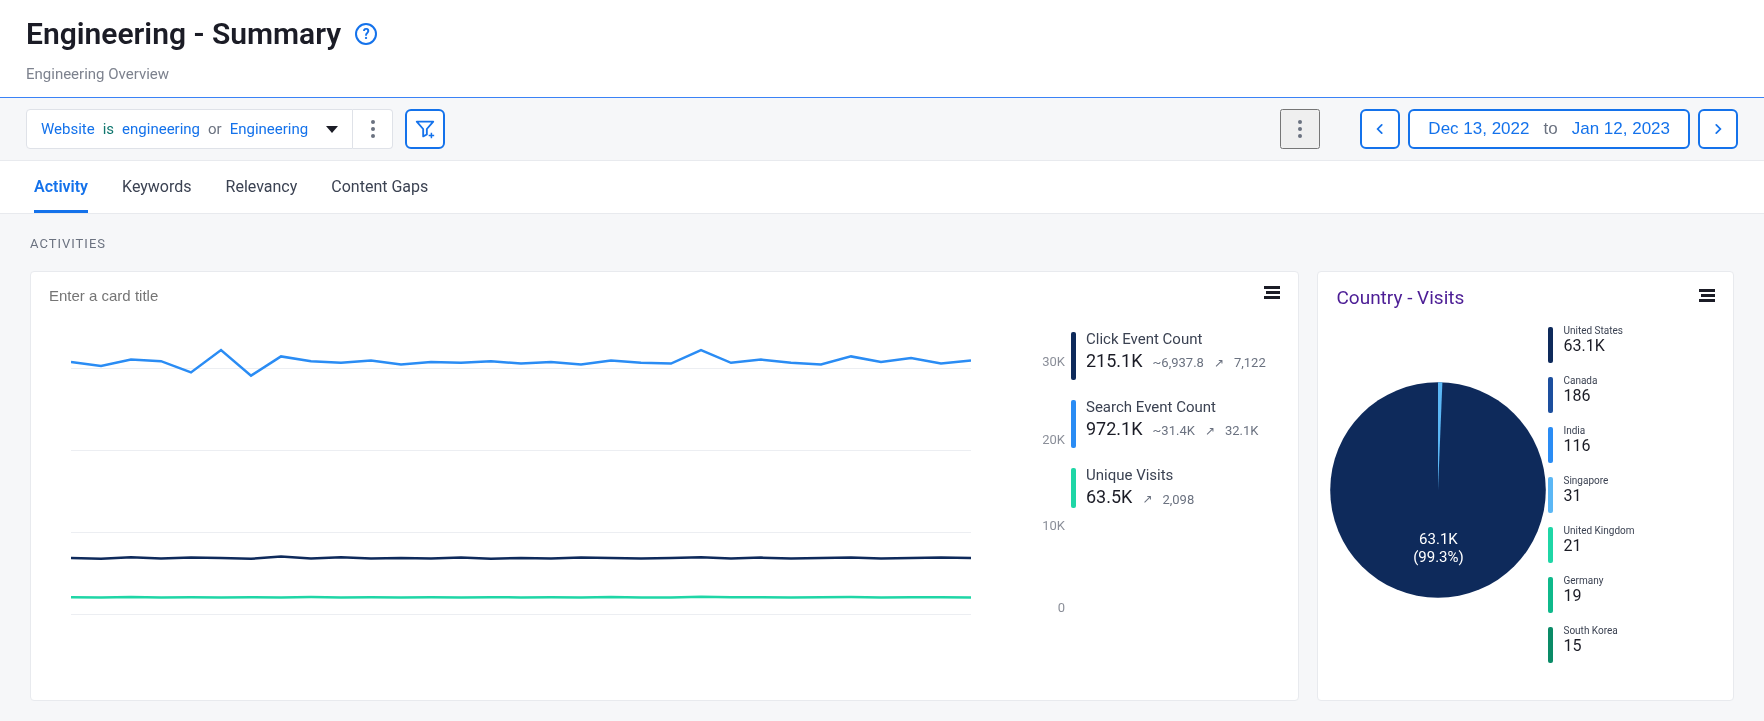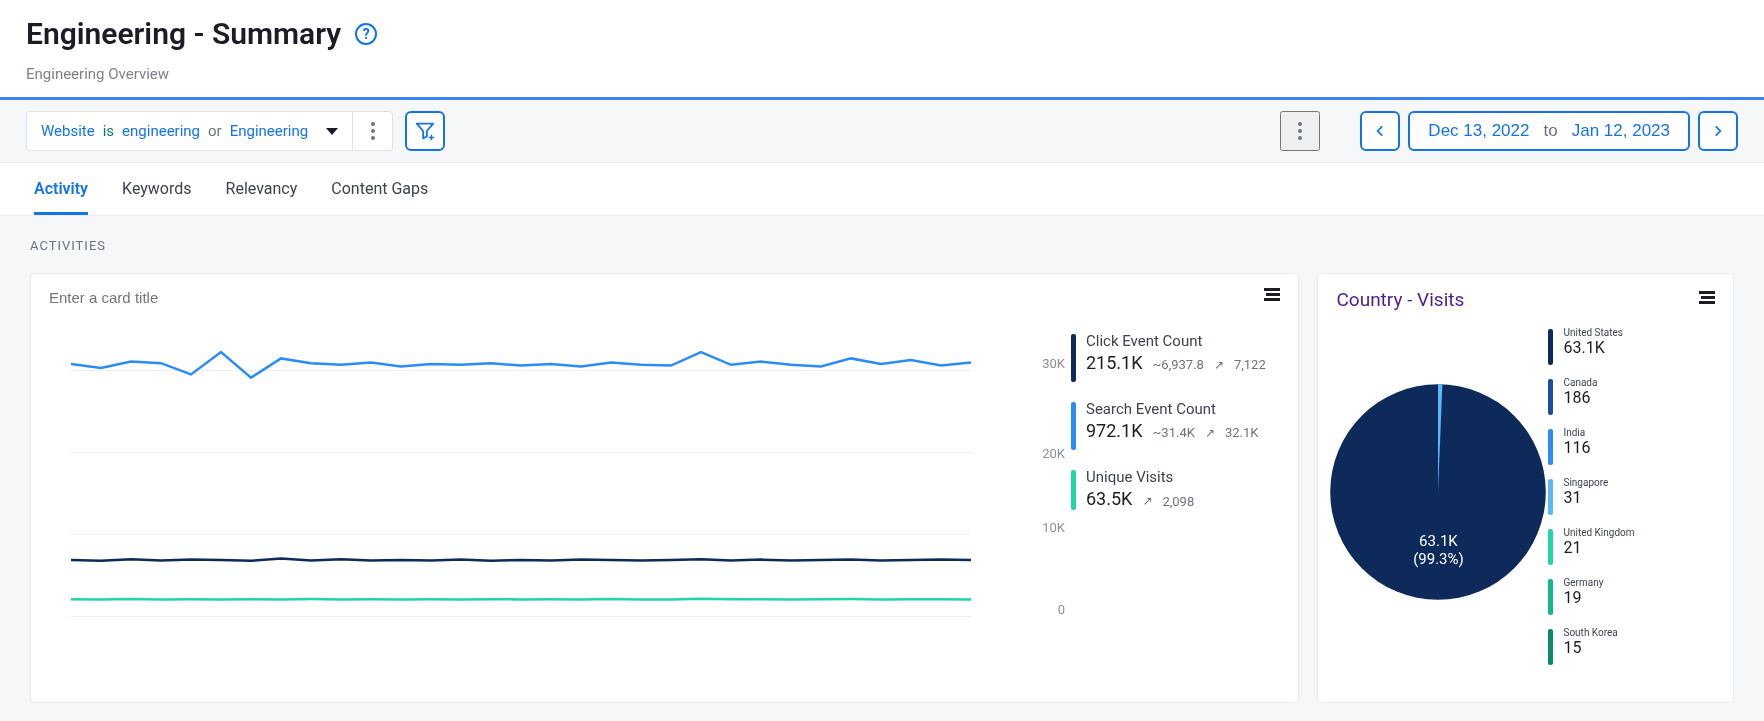--- a/index.html
+++ b/index.html
@@ -2,21 +2,21 @@
 <html><head>
 <meta charset="utf-8">
 <style>
 * { margin: 0; padding: 0; box-sizing: border-box; }
 body { font-family: -apple-system, BlinkMacSystemFont, "Segoe UI", Roboto, sans-serif; background: #fff; color: #1b1c26; width: 1764px; }
 .header-area { padding: 16px 26px 14px; }
 .page-title-row { display: flex; align-items: center; gap: 14px; }
 .page-title { font-size: 30px; font-weight: 600; color: #1b1c26; }
 .help-icon-wrap { width: 22px; height: 22px; border: 2px solid #1472eb; border-radius: 50%; display: flex; align-items: center; justify-content: center; color: #1472eb; font-size: 14px; font-weight: 700; }
 .subtitle { font-size: 15px; color: #7d828e; margin-top: 14px; }
-.toolbar { display: flex; align-items: center; padding: 11px 26px; background: #f6f7f9; border-top: 3px solid #3b82f6; border-bottom: 1px solid #e8eaee; }
+.toolbar { display: flex; align-items: center; padding: 11px 26px; background: #f6f7f9; border-top: 1px solid #3b82f6; border-bottom: 1px solid #e8eaee; }
 .filter-chip { display: flex; align-items: center; background: #fff; border: 1px solid #dfe2e8; border-radius: 4px; height: 40px; padding: 0 14px; gap: 8px; font-size: 15px; }
 .filter-chip .token-key { color: #1472eb; }
 .filter-chip .token-op { color: #0f766e; }
 .filter-chip .token-val { color: #1472eb; }
 .filter-chip .or { color: #6b7280; }
 .caret-down { width: 0; height: 0; border-left: 6px solid transparent; border-right: 6px solid transparent; border-top: 7px solid #1b1c26; margin-left: 10px; }
 .chip-more { width: 40px; height: 40px; border: 1px solid #dfe2e8; border-left: 0; background: #fff; border-radius: 0 4px 4px 0; display: flex; align-items: center; justify-content: center; cursor: pointer; }
 .filter-chip-wrap { display: flex; }
 .filter-chip { border-radius: 4px 0 0 4px; }
 .dots-v { display: flex; flex-direction: column; gap: 3px; }
@@ -157,21 +157,21 @@
           </span>
       </div>
       <div class="chart1-body">
         <div class="plot-area">
           <div class="grid-line" style="top:48px"></div>
           <div class="grid-line" style="top:130px"></div>
           <div class="grid-line" style="top:212px"></div>
           <div class="grid-line" style="top:294px"></div>
           <div class="y-ticks" id="yticks">
               <div class="y-tick" style="top: 34px;">30K</div>
-              <div class="y-tick" style="top: 124px;">20K</div>
+              <div class="y-tick" style="top: 112px;">20K</div>
               <div class="y-tick" style="top: 198px;">10K</div>
               <div class="y-tick" style="top: 280px;">0</div>
             </div>
           <svg class="line-svg" width="900" height="300" id="linesvg">
               <path d="M0.0 28.0 L30.0 32.0 L60.0 25.6 L90.0 27.2 L120.0 38.4 L150.0 16.0 L180.0 41.6 L210.0 22.4 L240.0 27.2 L270.0 28.8 L300.0 26.4 L330.0 30.4 L360.0 28.0 L390.0 28.8 L420.0 27.2 L450.0 29.6 L480.0 28.0 L510.0 30.4 L540.0 26.4 L570.0 28.8 L600.0 29.6 L630.0 16.0 L660.0 28.8 L690.0 25.6 L720.0 28.8 L750.0 30.4 L780.0 22.4 L810.0 28.0 L840.0 24.0 L870.0 29.6 L900.0 26.4 " fill="none" stroke="#2a8cf4" stroke-width="2.5"></path>
               <path d="M0.0 224.0 L30.0 224.8 L60.0 223.2 L90.0 224.4 L120.0 223.6 L150.0 224.0 L180.0 224.8 L210.0 222.4 L240.0 224.4 L270.0 223.2 L300.0 224.4 L330.0 224.0 L360.0 224.4 L390.0 223.6 L420.0 224.8 L450.0 224.0 L480.0 224.4 L510.0 223.6 L540.0 224.0 L570.0 224.4 L600.0 224.0 L630.0 223.2 L660.0 224.4 L690.0 223.6 L720.0 224.4 L750.0 224.0 L780.0 223.6 L810.0 224.4 L840.0 224.0 L870.0 223.6 L900.0 224.0 " fill="none" stroke="#0e2a5b" stroke-width="2.5"></path>
               <path d="M0.0 263.2 L30.0 263.6 L60.0 263.0 L90.0 263.4 L120.0 263.3 L150.0 263.5 L180.0 263.2 L210.0 263.4 L240.0 263.1 L270.0 263.4 L300.0 263.3 L330.0 263.4 L360.0 263.2 L390.0 263.4 L420.0 263.3 L450.0 263.4 L480.0 263.2 L510.0 263.5 L540.0 263.1 L570.0 263.4 L600.0 263.4 L630.0 262.8 L660.0 263.3 L690.0 263.2 L720.0 263.4 L750.0 263.3 L780.0 263.1 L810.0 263.4 L840.0 263.2 L870.0 263.3 L900.0 263.4 " fill="none" stroke="#1fd6a6" stroke-width="2.5"></path>
             </svg>
         </div>
         <div class="chart1-legend" id="legend1">

